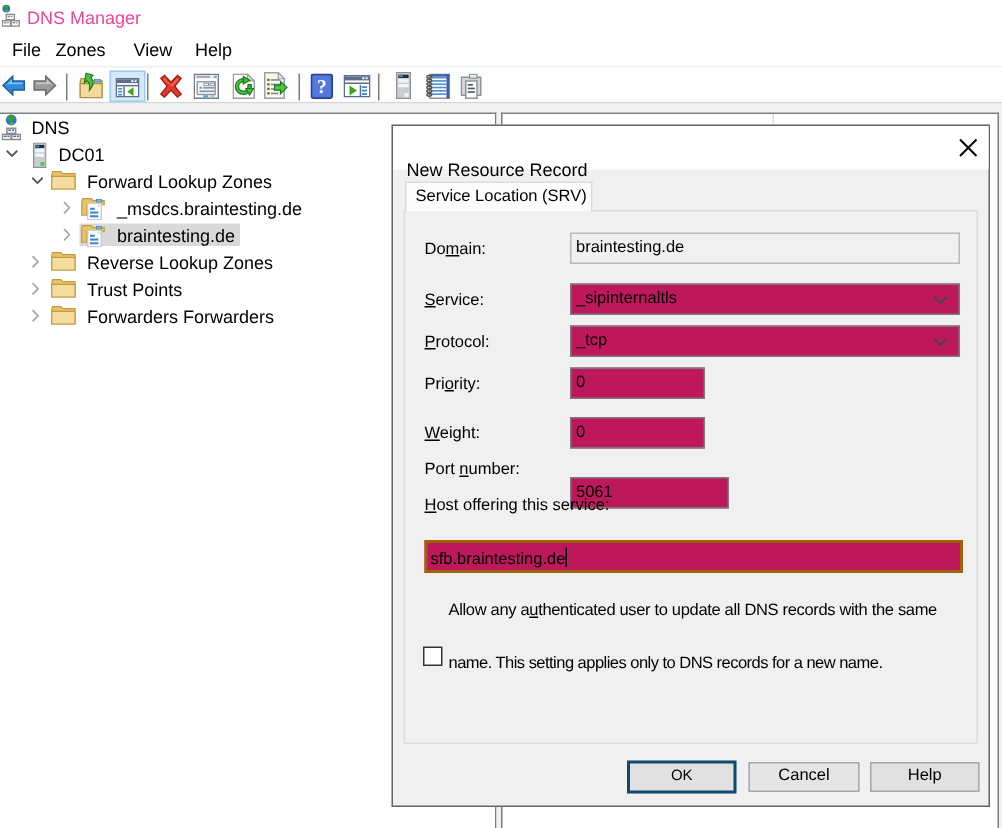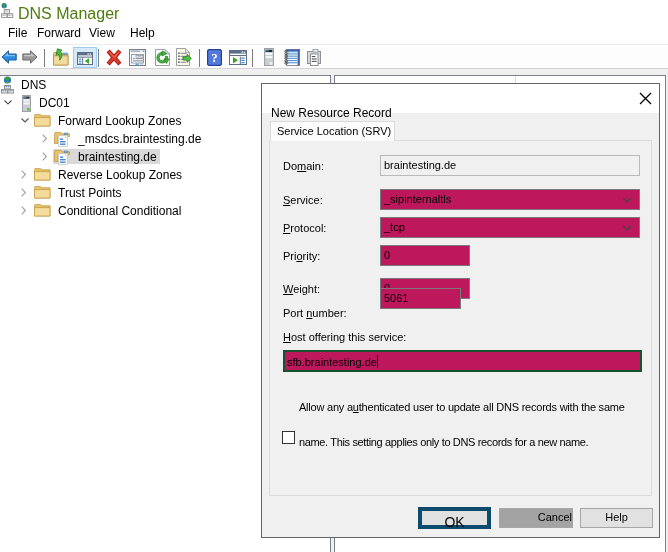--- a/index.html
+++ b/index.html
@@ -4,42 +4,42 @@
 html,body{width:668px;height:552px;overflow:hidden}
 body{position:relative;font-family:"Liberation Sans",sans-serif;font-size:12px;color:#000;background:#fff}
 .abs{position:absolute}
 .lbl{position:absolute;font-size:11px;white-space:nowrap}
 .box{position:absolute;background:#be185d;border:1px solid #7a7a7a;font-size:11px;padding:3px 0 0 3px;white-space:nowrap}
 u{text-decoration:underline}
 </style></head>
 <body>
 
 <div class="abs" style="left:0;top:0;width:668px;height:23px;background:#fff"></div>
-<div class="abs" style="left:18px;top:5px;color:#4d7c0f;font-size:16px">DNS Manager</div>
+<div class="abs" style="left:18px;top:5px;color:#ec4899;font-size:12px">DNS Manager</div>
 <svg class="abs" style="left:1px;top:3px" width="13" height="16" viewBox="0 0 13 16">
   <circle cx="3.2" cy="2.7" r="2.6" fill="#2f6fd0"></circle>
   <path d="M1.4 1 A2.6 2.6 0 0 1 5 1.2 L3.6 3 L1.2 2.7 Z" fill="#34a12c"></path>
   <path d="M1.9 4.6 A2.6 2.6 0 0 0 4.7 4.2 L3.2 3.2 Z" fill="#3db934"></path>
   <g fill="#fff" stroke="#8a8a8a" stroke-width="0.9">
     <rect x="3.2" y="6.6" width="5.4" height="3.6"></rect>
     <rect x="0.6" y="10.8" width="5.4" height="3.6"></rect>
     <rect x="6.4" y="10.8" width="5.4" height="3.6"></rect>
   </g>
   <g fill="#8a8a8a">
     <rect x="4.1" y="7.5" width="1.7" height="0.9"></rect>
       <rect x="6.2" y="7.5" width="1.2" height="0.9"></rect>
     <rect x="1.5" y="11.7" width="1.7" height="0.9"></rect>
       <rect x="3.6" y="11.7" width="1.2" height="0.9"></rect>
     <rect x="7.3" y="11.7" width="1.7" height="0.9"></rect>
       <rect x="9.4" y="11.7" width="1.2" height="0.9"></rect>
   </g>
 </svg>
 
 <div class="abs" style="left:8px;top:26px;font-size:12px">File</div>
-<div class="abs" style="left:37px;top:26px;font-size:12px">Forward</div>
+<div class="abs" style="left:37px;top:26px;font-size:12px">Zones</div>
 <div class="abs" style="left:89px;top:26px;font-size:12px">View</div>
 <div class="abs" style="left:130px;top:26px;font-size:12px">Help</div>
 <div class="abs" style="left:0;top:44px;width:668px;height:1px;background:#ececec"></div>
 
 <div class="abs" style="left:0;top:45px;width:668px;height:23px;background:#fdfdfd"></div>
 <div class="abs" style="left:0;top:68px;width:668px;height:1px;background:#d4d4d4"></div>
 <div class="abs" style="left:44px;top:49px;width:1px;height:18px;background:#7d7d7d"></div>
 <div class="abs" style="left:98px;top:49px;width:1px;height:18px;background:#7d7d7d"></div>
 <div class="abs" style="left:199px;top:49px;width:1px;height:18px;background:#7d7d7d"></div>
 <div class="abs" style="left:252px;top:49px;width:1px;height:18px;background:#7d7d7d"></div>
@@ -278,21 +278,21 @@
 </svg>
 <div class="abs" style="left:58px;top:186px">Trust Points</div>
 
 <svg class="abs" style="left:21px;top:206px" width="5" height="9" viewBox="0 0 5 9">
     <path d="M0.7 0.7 L4.3 4.5 L0.7 8.3" fill="none" stroke="#a8a8a8" stroke-width="1.2"></path>
   </svg>
 <svg class="abs" style="left:34px;top:204px" width="17" height="13" viewBox="0 0 17 13">
   <path d="M0.5 2.5 L0.5 12 L16 12 L16 1.8 L8 1.8 L6.5 0.4 L1 0.4 Z" fill="#e8c367" stroke="#c29b45" stroke-width="0.8"></path>
   <path d="M0.5 3.6 L16 3.6 L16 12 L0.5 12 Z" fill="#f4dc9c" stroke="#c29b45" stroke-width="0.8"></path>
 </svg>
-<div class="abs" style="left:58px;top:204px">Conditional Conditional</div>
+<div class="abs" style="left:58px;top:204px">Forwarders Forwarders</div>
 
 <div class="abs" style="left:261px;top:83px;width:399px;height:455px;background:#f0f0f0;border:1px solid #646464"></div>
 <div class="abs" style="left:262px;top:84px;width:397px;height:29px;background:#fff"></div>
 <div class="abs" style="left:271px;top:106px;font-size:12px">New Resource Record</div>
 <svg class="abs" style="left:639px;top:92px" width="13" height="13" viewBox="0 0 13 13">
   <path d="M1 1 L12 12 M12 1 L1 12" stroke="#000" stroke-width="1.3"></path>
 </svg>
 
 <div class="abs" style="left:269px;top:140px;width:383px;height:356px;border:1px solid #dcdcdc"></div>
 <div class="abs" style="left:270px;top:121px;width:125px;height:20px;background:#fcfcfc;border:1px solid #d9d9d9;border-bottom:none"></div>
@@ -315,24 +315,24 @@
     </svg>
 </div>
 
 <div class="lbl" style="left:283px;top:250px">Pri<u>o</u>rity:</div>
 <div class="box" style="left:380px;top:245px;width:90px;height:21px">0</div>
 
 <div class="lbl" style="left:283px;top:283px"><u>W</u>eight:</div>
 <div class="box" style="left:380px;top:278px;width:90px;height:21px">0</div>
 
 <div class="lbl" style="left:283px;top:307px">Port <u>n</u>umber:</div>
-<div class="box" style="left:380px;top:288px;width:81px;height:21px">5061</div>
+<div class="box" style="left:380px;top:318px;width:106px;height:21px">5061</div>
 
 <div class="lbl" style="left:283px;top:331px"><u>H</u>ost offering this service:</div>
-<div class="box" style="left:283px;top:350px;width:359px;height:22px;border:2px solid #14532d;padding:3px 0 0 2px">sfb.braintesting.de<span style="display:inline-block;width:1px;height:13px;background:#000;vertical-align:-2px"></span></div>
+<div class="box" style="left:283px;top:360px;width:359px;height:22px;border:2px solid #a16207;padding:3px 0 0 2px">sfb.braintesting.de<span style="display:inline-block;width:1px;height:13px;background:#000;vertical-align:-2px"></span></div>
 
 <div class="abs" style="left:282px;top:431px;width:13px;height:13px;background:#fff;border:1px solid #333"></div>
 <div class="lbl" style="left:299px;top:401px;letter-spacing:-0.22px">Allow any a<u>u</u>thenticated user to update all DNS records with the same</div>
 <div class="lbl" style="left:299px;top:436px;letter-spacing:-0.35px">name. This setting applies only to DNS records for a new name.</div>
 
-<div class="abs" style="left:418px;top:507px;width:73px;height:22px;background:#e1e1e1;border:4px solid #0c4a6e;text-align:center;font-size:14px;padding-top:3px">OK</div>
-<div class="abs" style="left:499px;top:508px;width:74px;height:20px;background:#a3a3a3;border:1px solid #a6a6a6;text-align:right;font-size:11px;padding-top:2px">Cancel</div>
+<div class="abs" style="left:418px;top:507px;width:73px;height:22px;background:#e1e1e1;border:2px solid #0c4a6e;text-align:center;font-size:10px;padding-top:3px">OK</div>
+<div class="abs" style="left:499px;top:508px;width:74px;height:20px;background:#e5e5e5;border:1px solid #a6a6a6;text-align:center;font-size:11px;padding-top:2px">Cancel</div>
 <div class="abs" style="left:580px;top:508px;width:73px;height:20px;background:#e1e1e1;border:1px solid #a6a6a6;text-align:center;font-size:11px;padding-top:2px">Help</div>
 
 </body></html>

